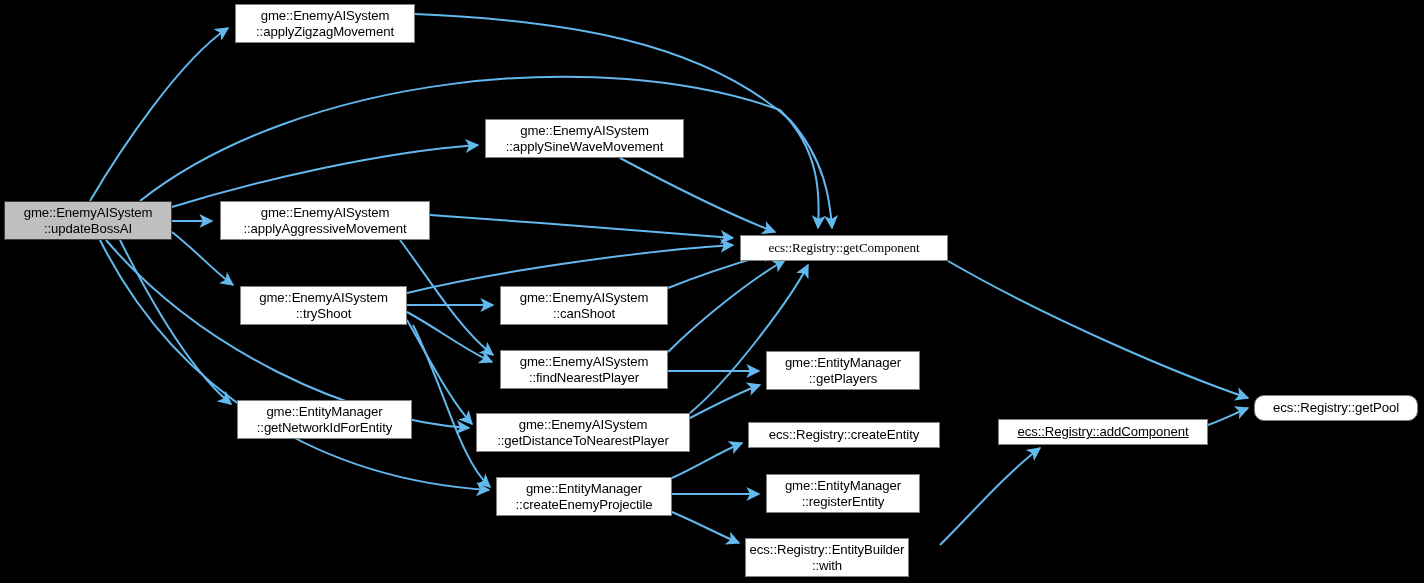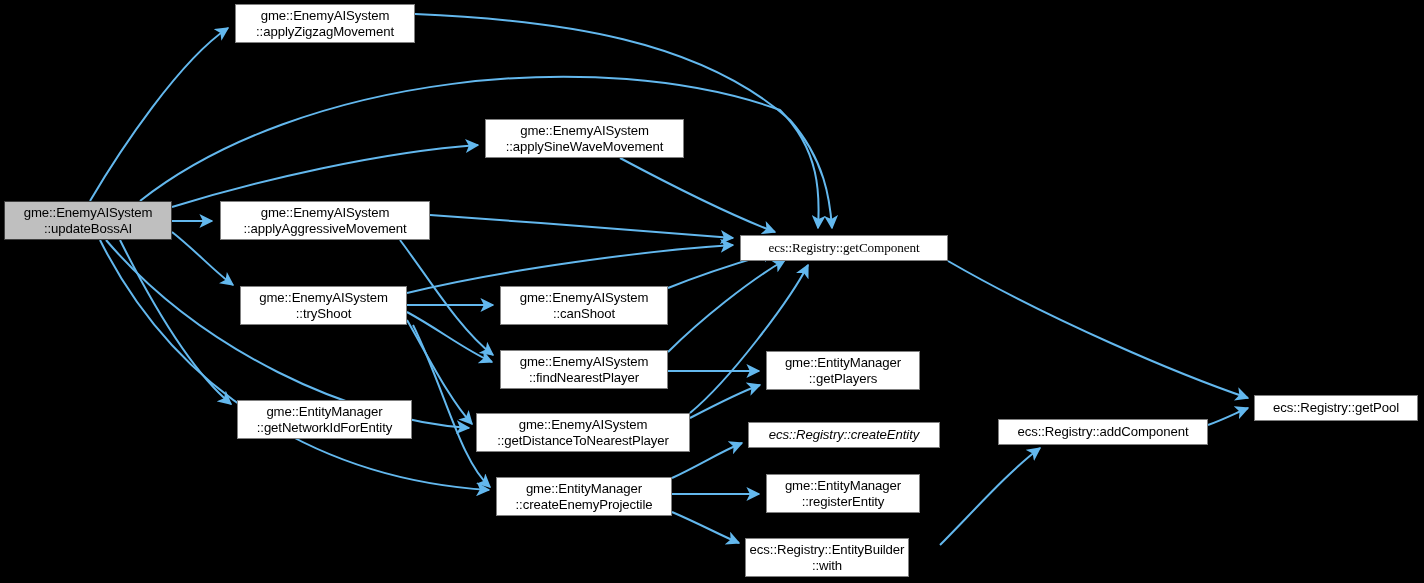--- a/index.html
+++ b/index.html
@@ -108,23 +108,23 @@
       <div class="node" style="left: 500px; top: 286px; width: 168px; height: 39px;"><span class="lbl">gme::EnemyAISystem
 ::canShoot</span></div>
       <div class="node" style="left: 500px; top: 350px; width: 168px; height: 39px;"><span class="lbl">gme::EnemyAISystem
 ::findNearestPlayer</span></div>
       <div class="node" style="left: 766px; top: 351px; width: 154px; height: 39px;"><span class="lbl">gme::EntityManager
 ::getPlayers</span></div>
       <div class="node" style="left: 237px; top: 400px; width: 175px; height: 39px;"><span class="lbl">gme::EntityManager
 ::getNetworkIdForEntity</span></div>
       <div class="node" style="left: 476px; top: 413px; width: 214px; height: 39px;"><span class="lbl">gme::EnemyAISystem
 ::getDistanceToNearestPlayer</span></div>
-      <div class="node" style="left: 748px; top: 422px; width: 192px; height: 26px; font-style: italic;"><span class="lbl">ecs::Registry::createEntity</span></div>
-      <div class="node" style="left: 998px; top: 419px; width: 210px; height: 26px;"><span class="lbl">ecs::Registry::addComponent</span></div>
-      <div class="node" style="left: 1254px; top: 395px; width: 164px; height: 26px;"><span class="lbl">ecs::Registry::getPool</span></div>
+      <div class="node" style="left: 748px; top: 422px; width: 192px; height: 26px;"><span class="lbl">ecs::Registry::createEntity</span></div>
+      <div class="node" style="left: 998px; top: 419px; width: 210px; height: 26px; text-decoration: underline;"><span class="lbl">ecs::Registry::addComponent</span></div>
+      <div class="node" style="left: 1254px; top: 395px; width: 164px; height: 26px; border-radius: 10px;"><span class="lbl">ecs::Registry::getPool</span></div>
       <div class="node" style="left: 496px; top: 477px; width: 176px; height: 39px;"><span class="lbl">gme::EntityManager
 ::createEnemyProjectile</span></div>
       <div class="node" style="left: 766px; top: 474px; width: 154px; height: 39px;"><span class="lbl">gme::EntityManager
 ::registerEntity</span></div>
       <div class="node" style="left: 745px; top: 538px; width: 164px; height: 39px;"><span class="lbl">ecs::Registry::EntityBuilder
 ::with</span></div>
     </div>
 
 </div>
 

